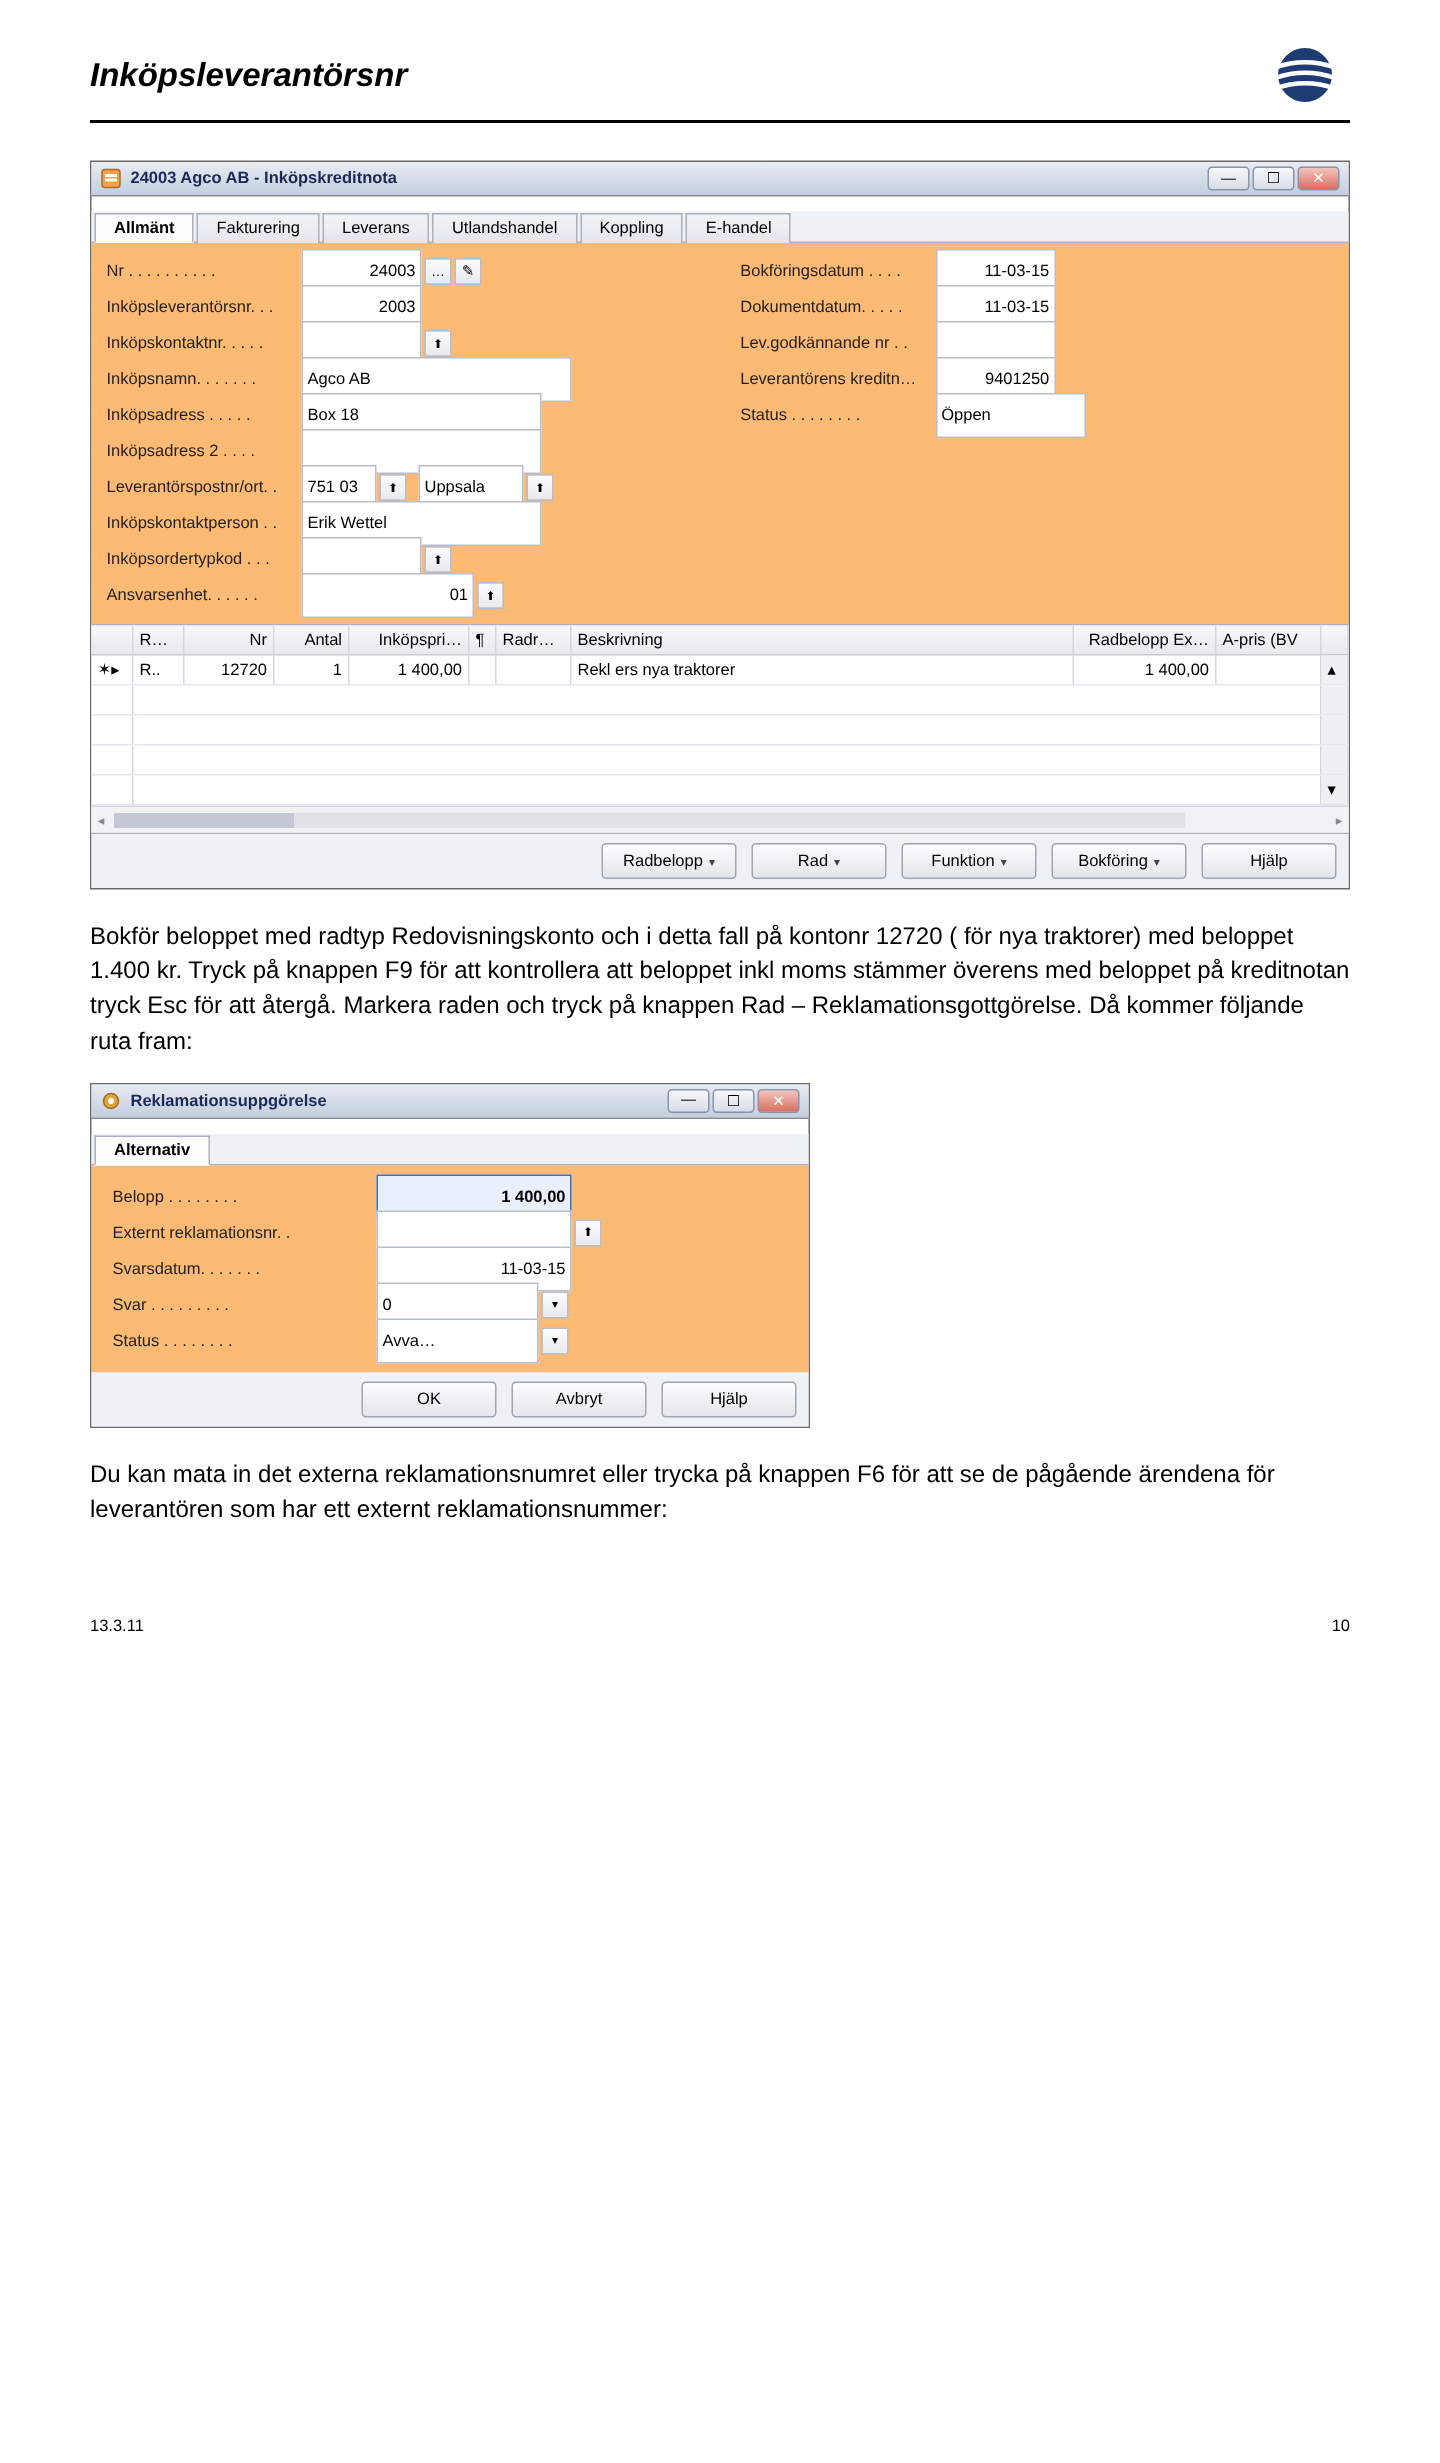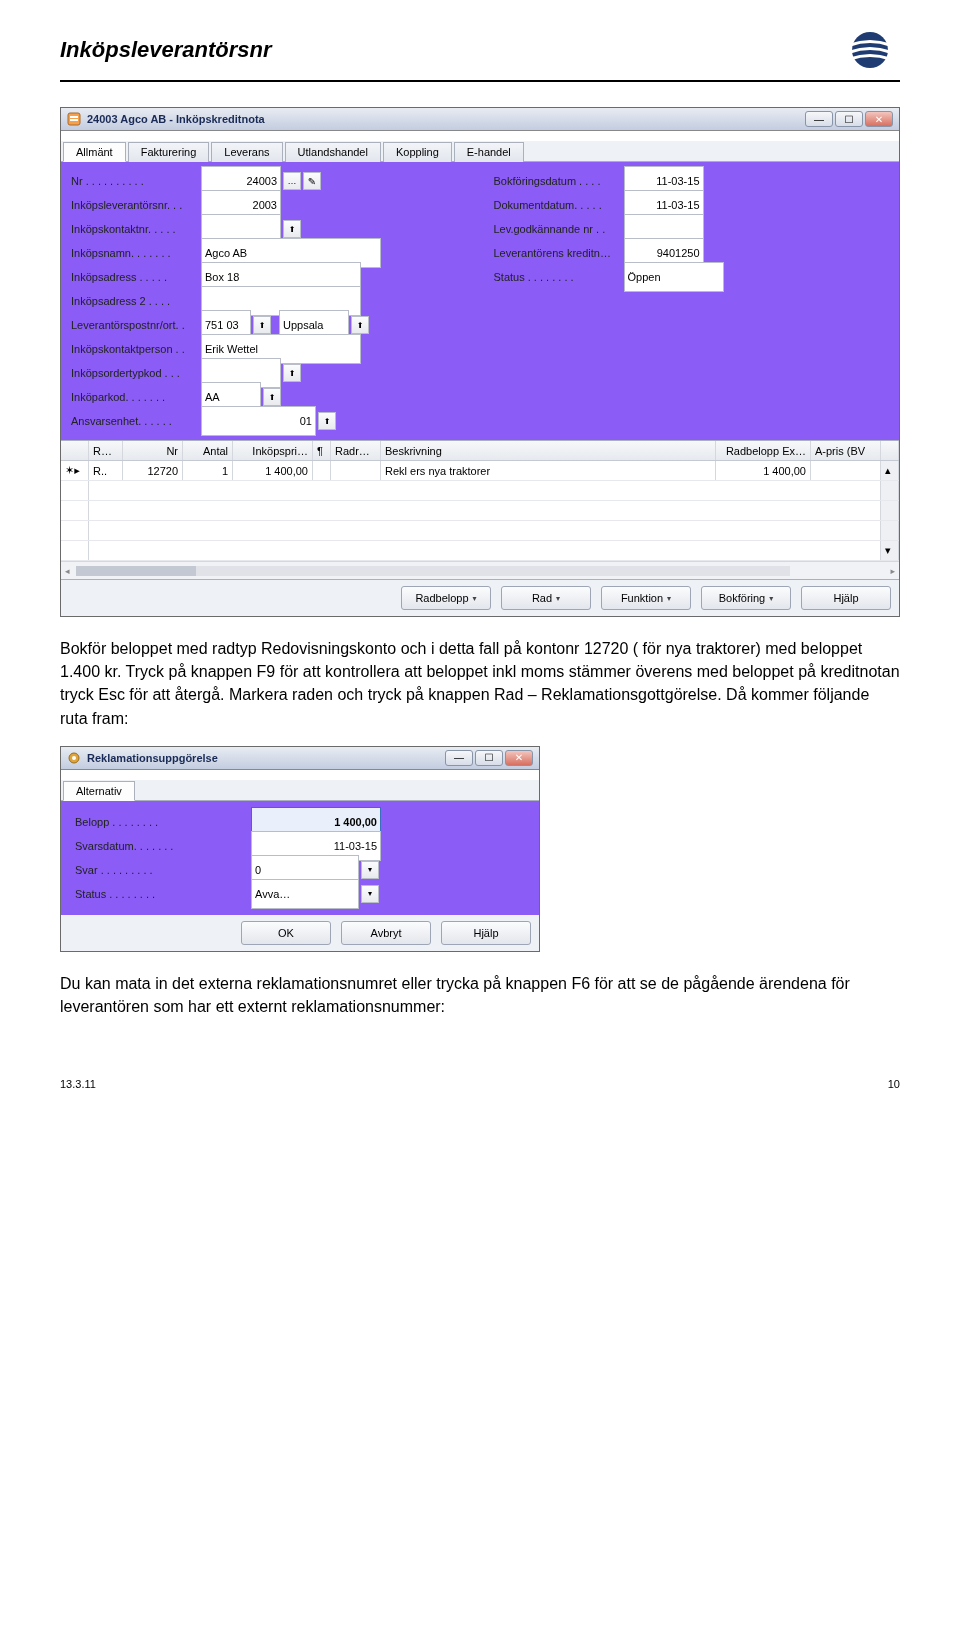--- a/index.html
+++ b/index.html
@@ -62,25 +62,25 @@
 .tab {
   padding: 3px 12px;
   border: 1px solid #aab0bc;
   border-bottom: none;
   background: linear-gradient(#f2f4f8, #e2e6ed);
   margin-right: 2px;
   font-size: 11px;
   position: relative;
   top: 1px;
 }
-.tab.active { background: #fdfdfd; border-bottom: 1px solid #fdfdfd; }
+.tab.active { background: #fdfdfd; border-bottom: 1px solid #fdfdfd; font-weight: bold; }
 
 .form-area {
   display: flex;
-  background: #8b5cf6;
+  background: #fdba74;
   padding: 8px 10px 6px 10px;
   gap: 27px;
 }
 .col { flex: 1; }
 .row {
   display: flex;
   align-items: center;
   height: 22px;
   margin-bottom: 2px;
 }
@@ -242,25 +242,20 @@
           <input class="inp" style="width: 70px; margin-left: 8px;" value="Uppsala">
           <span class="tiny-btn arrup"></span>
         </div>
       <div class="row">
           <span class="lbl">Inköpskontaktperson . .</span>
           <input class="inp" style="width: 160px;" value="Erik Wettel">
         </div>
       <div class="row">
           <span class="lbl">Inköpsordertypkod . . .</span>
           <input class="inp" style="width: 80px;" value="">
-          <span class="tiny-btn arrup"></span>
-        </div>
-      <div class="row">
-          <span class="lbl">Inköparkod. . . . . . .</span>
-          <input class="inp" style="width: 60px;" value="AA">
           <span class="tiny-btn arrup"></span>
         </div>
       <div class="row">
           <span class="lbl">Ansvarsenhet. . . . . .</span>
           <input class="inp num" style="width: 115px;" value="01">
           <span class="tiny-btn arrup"></span>
         </div>
     </div>
     <div class="col">
       <div class="row">
@@ -380,20 +375,25 @@
   <div class="tabs">
     <div class="tab active">Alternativ</div>
   </div>
 
   <div class="form-area">
     <div class="row">
         <span class="lbl">Belopp . . . . . . . .</span>
         <input class="inp num" style="border: 1px solid rgb(58, 110, 193); background: rgb(234, 240, 251); font-weight: bold;" value="1 400,00">
       </div>
     <div class="row">
+        <span class="lbl">Externt reklamationsnr. .</span>
+        <input class="inp" value="" style="">
+        <span class="tiny-btn arrup"></span>
+      </div>
+    <div class="row">
         <span class="lbl">Svarsdatum. . . . . . .</span>
         <input class="inp num" value="11-03-15" style="">
       </div>
     <div class="row">
         <span class="lbl">Svar . . . . . . . . .</span>
         <input class="inp" style="width: 108px;" value="0">
         <span class="tiny-btn drop"></span>
       </div>
     <div class="row">
         <span class="lbl">Status . . . . . . . .</span>

